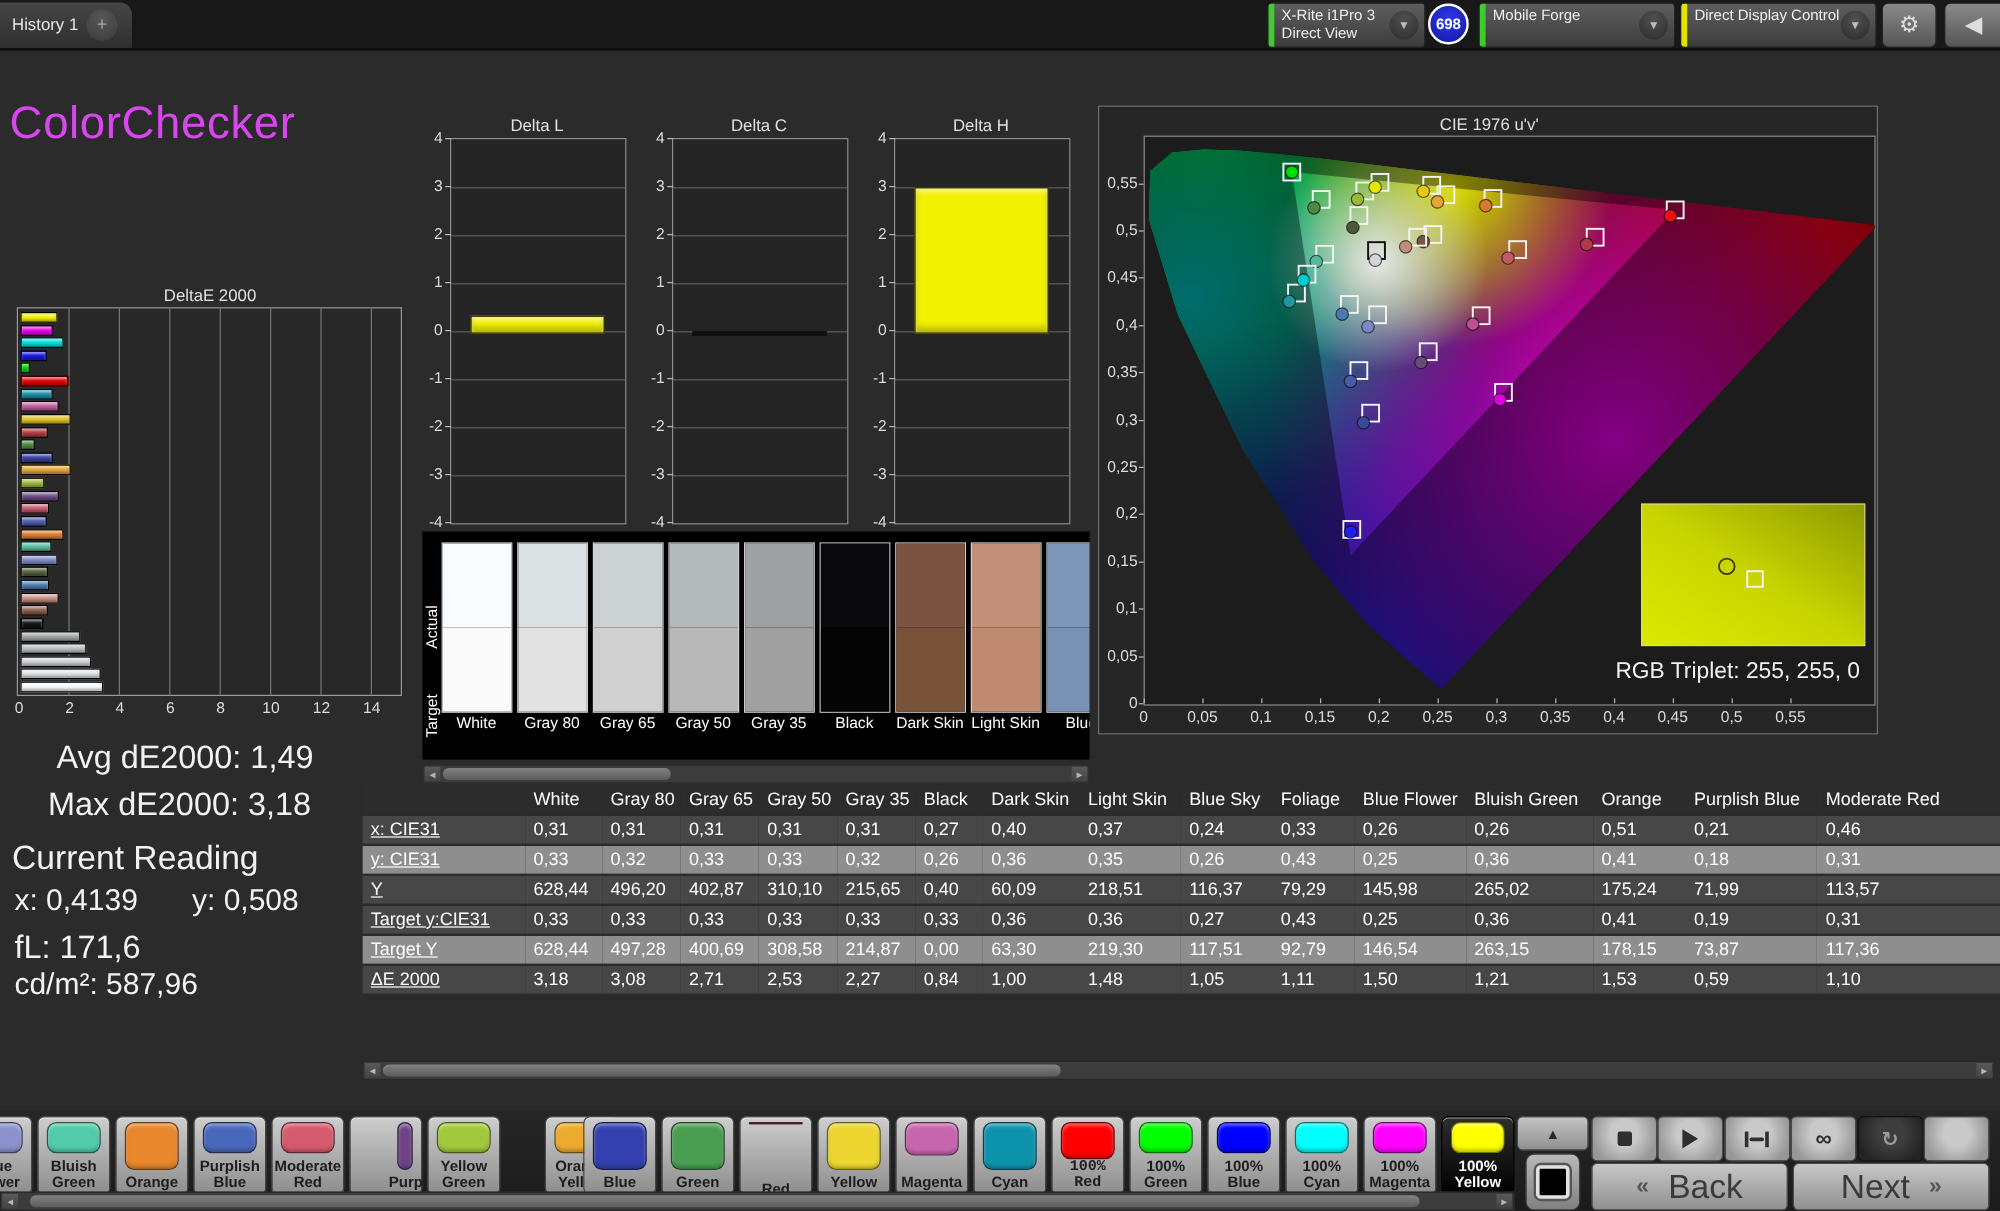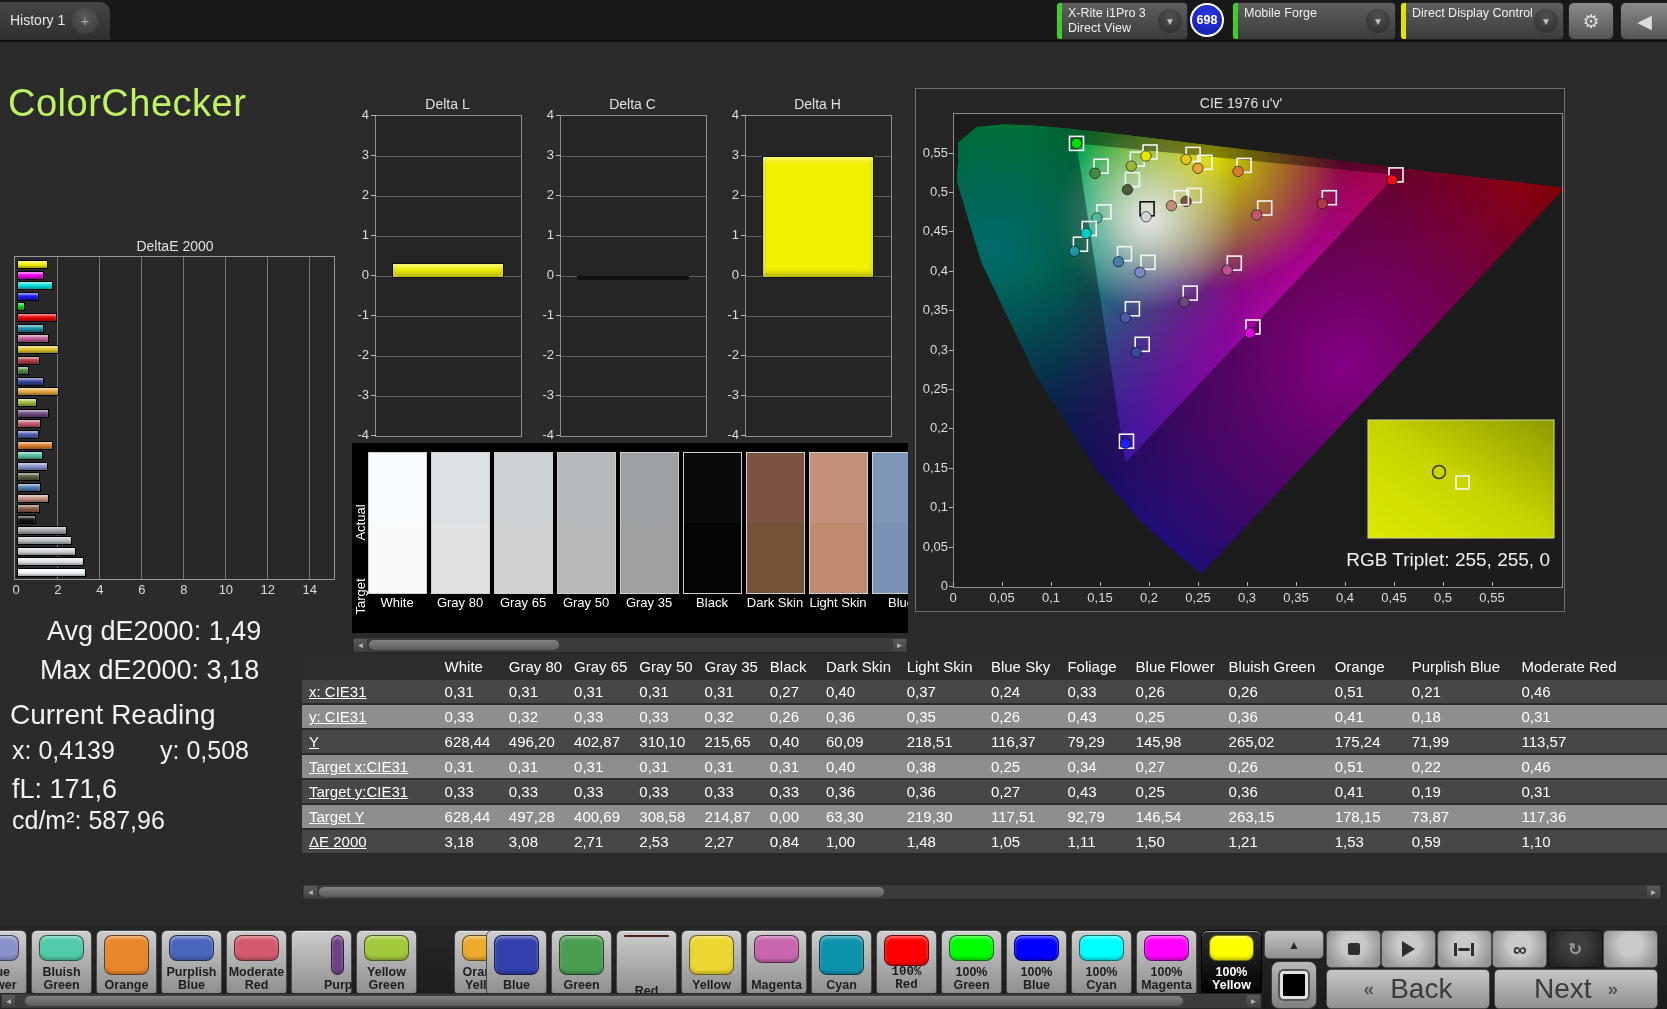--- a/index.html
+++ b/index.html
@@ -14,21 +14,21 @@
   .meterbtn{position:absolute;top:2px;height:36px;border-radius:4px;background:linear-gradient(#5e5e5e,#3c3c3c);border:1px solid #222;overflow:hidden;}
   .statusbar{position:absolute;left:0;top:0;bottom:0;width:5px;}
   .mtxt{position:absolute;left:11px;top:3px;font-size:12.5px;line-height:15px;color:#f0f0f0;white-space:nowrap;}
   .dd{position:absolute;right:5px;top:6px;width:24px;height:24px;border-radius:50%;background:radial-gradient(circle at 50% 30%,#505050,#2c2c2c);
       color:#bdbdbd;font-size:10px;display:flex;align-items:center;justify-content:center;}
   .badge{position:absolute;left:1190px;top:3px;width:34px;height:34px;border-radius:50%;background:radial-gradient(circle at 50% 35%,#2d3ae0,#1418a8);
          border:2px solid #fff;box-sizing:border-box;color:#fff;font-size:12.5px;font-weight:bold;display:flex;align-items:center;justify-content:center;}
   .sqbtn-top{position:absolute;top:2px;height:36px;width:44px;border-radius:6px;background:linear-gradient(#8a8a8a,#555);border:1px solid #222;
          display:flex;align-items:center;justify-content:center;color:#ddd;font-size:19px;}
   
-  .apptitle{position:absolute;left:8px;top:82px;font-size:38px;font-weight:300;color:#bef264;letter-spacing:.5px;}
+  .apptitle{position:absolute;left:8px;top:82px;font-size:38px;font-weight:300;color:#d946ef;letter-spacing:.5px;}
   .stat{position:absolute;color:#f2f2f2;white-space:nowrap;}
   
   .ctitle{position:absolute;font-size:14px;color:#e0e0e0;text-align:center;}
   .plot{position:absolute;background:#252525;border:1px solid #8d8d8d;}
   .gl-h{position:absolute;left:0;right:0;height:1px;background:#5e5e5e;}
   .gl-v{position:absolute;top:0;bottom:0;width:1px;background:#6b6b6b;}
   .tick{position:absolute;font-size:13px;color:#dcdcdc;}
   .tickmark{position:absolute;background:#bbb;}
   .debar{position:absolute;border:1px solid #000;box-shadow:inset 0 2px 2px rgba(255,255,255,.55),inset 0 -2px 2px rgba(0,0,0,.3);}
   .dbar{position:absolute;border:1px solid #111;box-shadow:inset 0 3px 4px rgba(255,255,255,.5),inset 0 -4px 5px rgba(0,0,0,.25);}
@@ -570,38 +570,20 @@
             <td>60,09</td>
             <td>218,51</td>
             <td>116,37</td>
             <td>79,29</td>
             <td>145,98</td>
             <td>265,02</td>
             <td>175,24</td>
             <td>71,99</td>
             <td>113,57</td>
           </tr>
-          <tr class="light">
-            <td class="rowlab">Target x:CIE31</td>
-            <td>0,31</td>
-            <td>0,31</td>
-            <td>0,31</td>
-            <td>0,31</td>
-            <td>0,31</td>
-            <td>0,31</td>
-            <td>0,40</td>
-            <td>0,38</td>
-            <td>0,25</td>
-            <td>0,34</td>
-            <td>0,27</td>
-            <td>0,26</td>
-            <td>0,51</td>
-            <td>0,22</td>
-            <td>0,46</td>
-          </tr>
           <tr class="dark">
             <td class="rowlab">Target y:CIE31</td>
             <td>0,33</td>
             <td>0,33</td>
             <td>0,33</td>
             <td>0,33</td>
             <td>0,33</td>
             <td>0,33</td>
             <td>0,36</td>
             <td>0,36</td>

